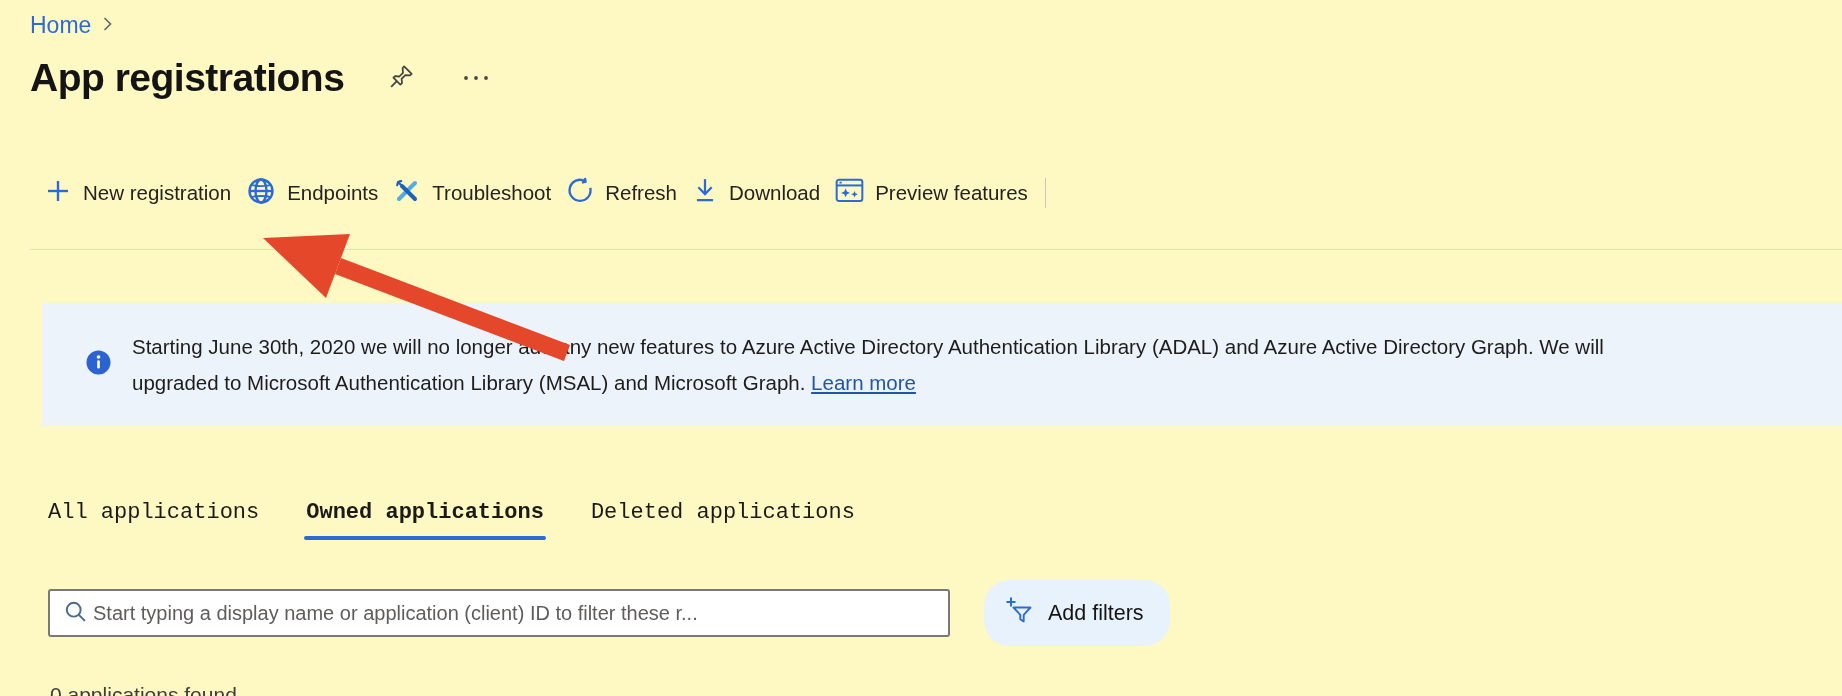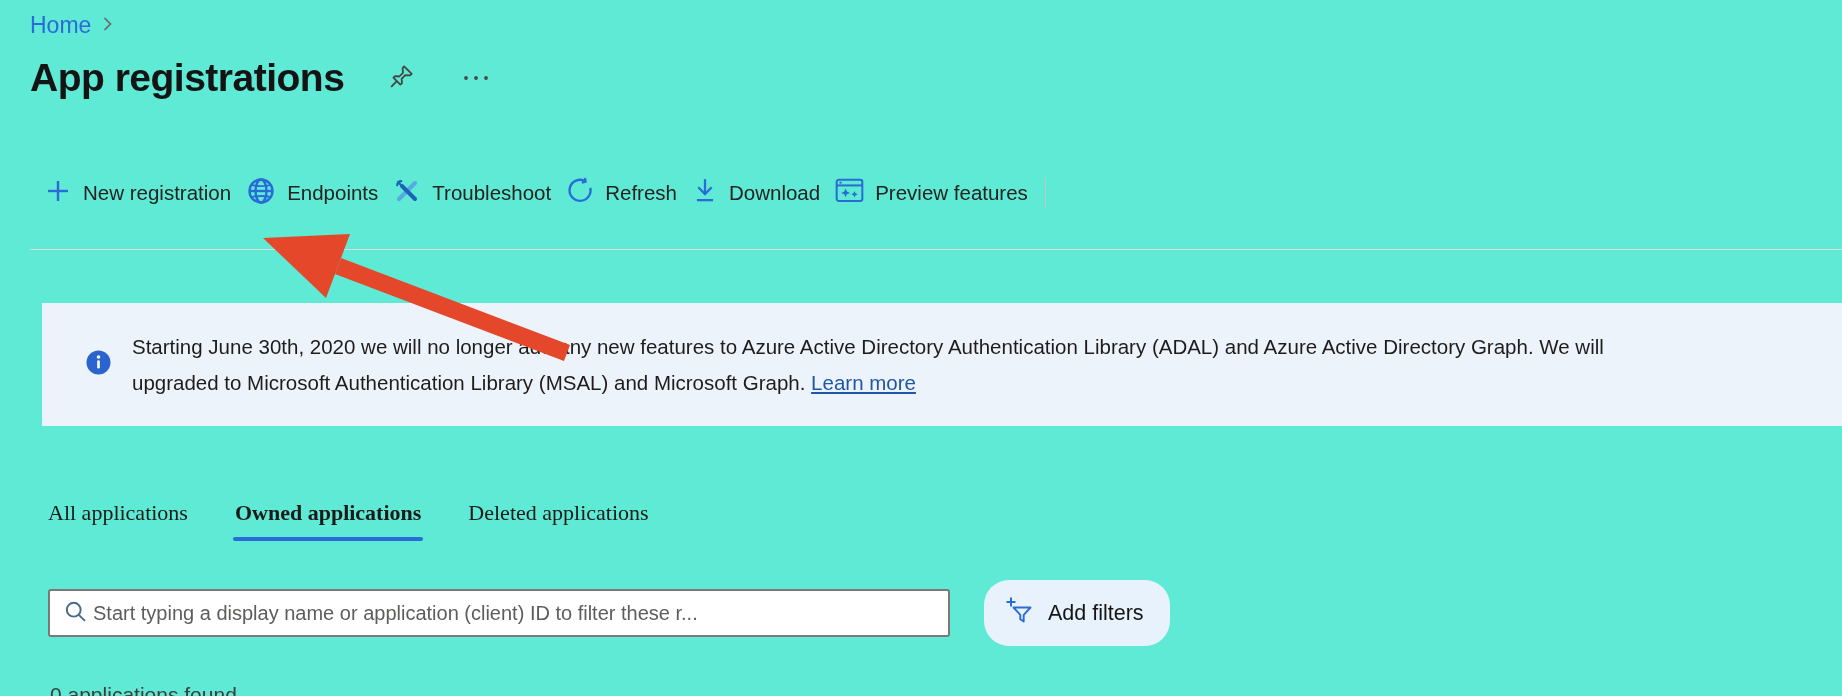--- a/index.html
+++ b/index.html
@@ -1,18 +1,18 @@
 <!DOCTYPE html>
 <html><head>
 <meta charset="utf-8">
 <style>
   * { margin:0; padding:0; box-sizing:border-box; }
   html,body { width:1842px; height:696px; overflow:hidden; background:#fff;
               font-family:"Liberation Sans", sans-serif; }
-  .page { position:relative; width:1842px; height:696px; background:#5eead4; overflow:hidden; }
+  .page { position:relative; width:1842px; height:696px; background:#fef9c3; overflow:hidden; }
 
   
   .breadcrumb { position:absolute; top:12px; left:30px; display:flex; align-items:center; gap:10px; }
   .breadcrumb a { font-size:23px; color:#2a6bd6; text-decoration:none; cursor:pointer; }
 
   
   .title-row { position:absolute; top:56px; left:30px; display:flex; align-items:center; gap:40px; }
   .page-title { font-size:39px; font-weight:700; color:#141414; letter-spacing:-0.5px; }
   .icon-btn { background:none; border:none; cursor:pointer; display:flex; align-items:center; padding:4px; }
 
@@ -27,21 +27,21 @@
   
   .info-banner { position:absolute; top:303px; left:42px; right:0; height:123px;
                  background:#edf3fb; display:flex; align-items:center; padding-left:44px; gap:21px; }
   .banner-text { font-size:20.5px; line-height:36px; color:#1e1d1c; overflow:hidden; }
   .banner-line1 { white-space:nowrap; }
   .learn-more { color:#1f56a8; text-decoration:underline; cursor:pointer; }
 
   
   .tabs { position:absolute; top:500px; left:48px; display:flex; gap:47px; }
   .tab { position:relative; font-size:22px; color:#1b1a19; padding-bottom:15px; cursor:pointer;
-         background:none; border:none; font-family:Liberation Serif, serif;text-align:right; }
+         background:none; border:none; font-family:Liberation Mono, monospace;text-align:right; }
   .tab.active { font-weight:700; }
   .tab.active::after { content:""; position:absolute; left:-2px; right:-2px; bottom:0;
                        height:4px; background:#2a6bd6; border-radius:2px; }
 
   
   .filter-row { position:absolute; top:580px; left:48px; display:flex; align-items:center; gap:34px; }
   .search-box { width:902px; height:48px; border:2px solid #7b7977; border-radius:3px;
                 display:flex; align-items:center; padding:0 14px; gap:6px; background:#fff; }
   .search-box input { flex:1; border:none; outline:none; font-family:inherit; font-size:20px;
                       color:#333; background:transparent; }

